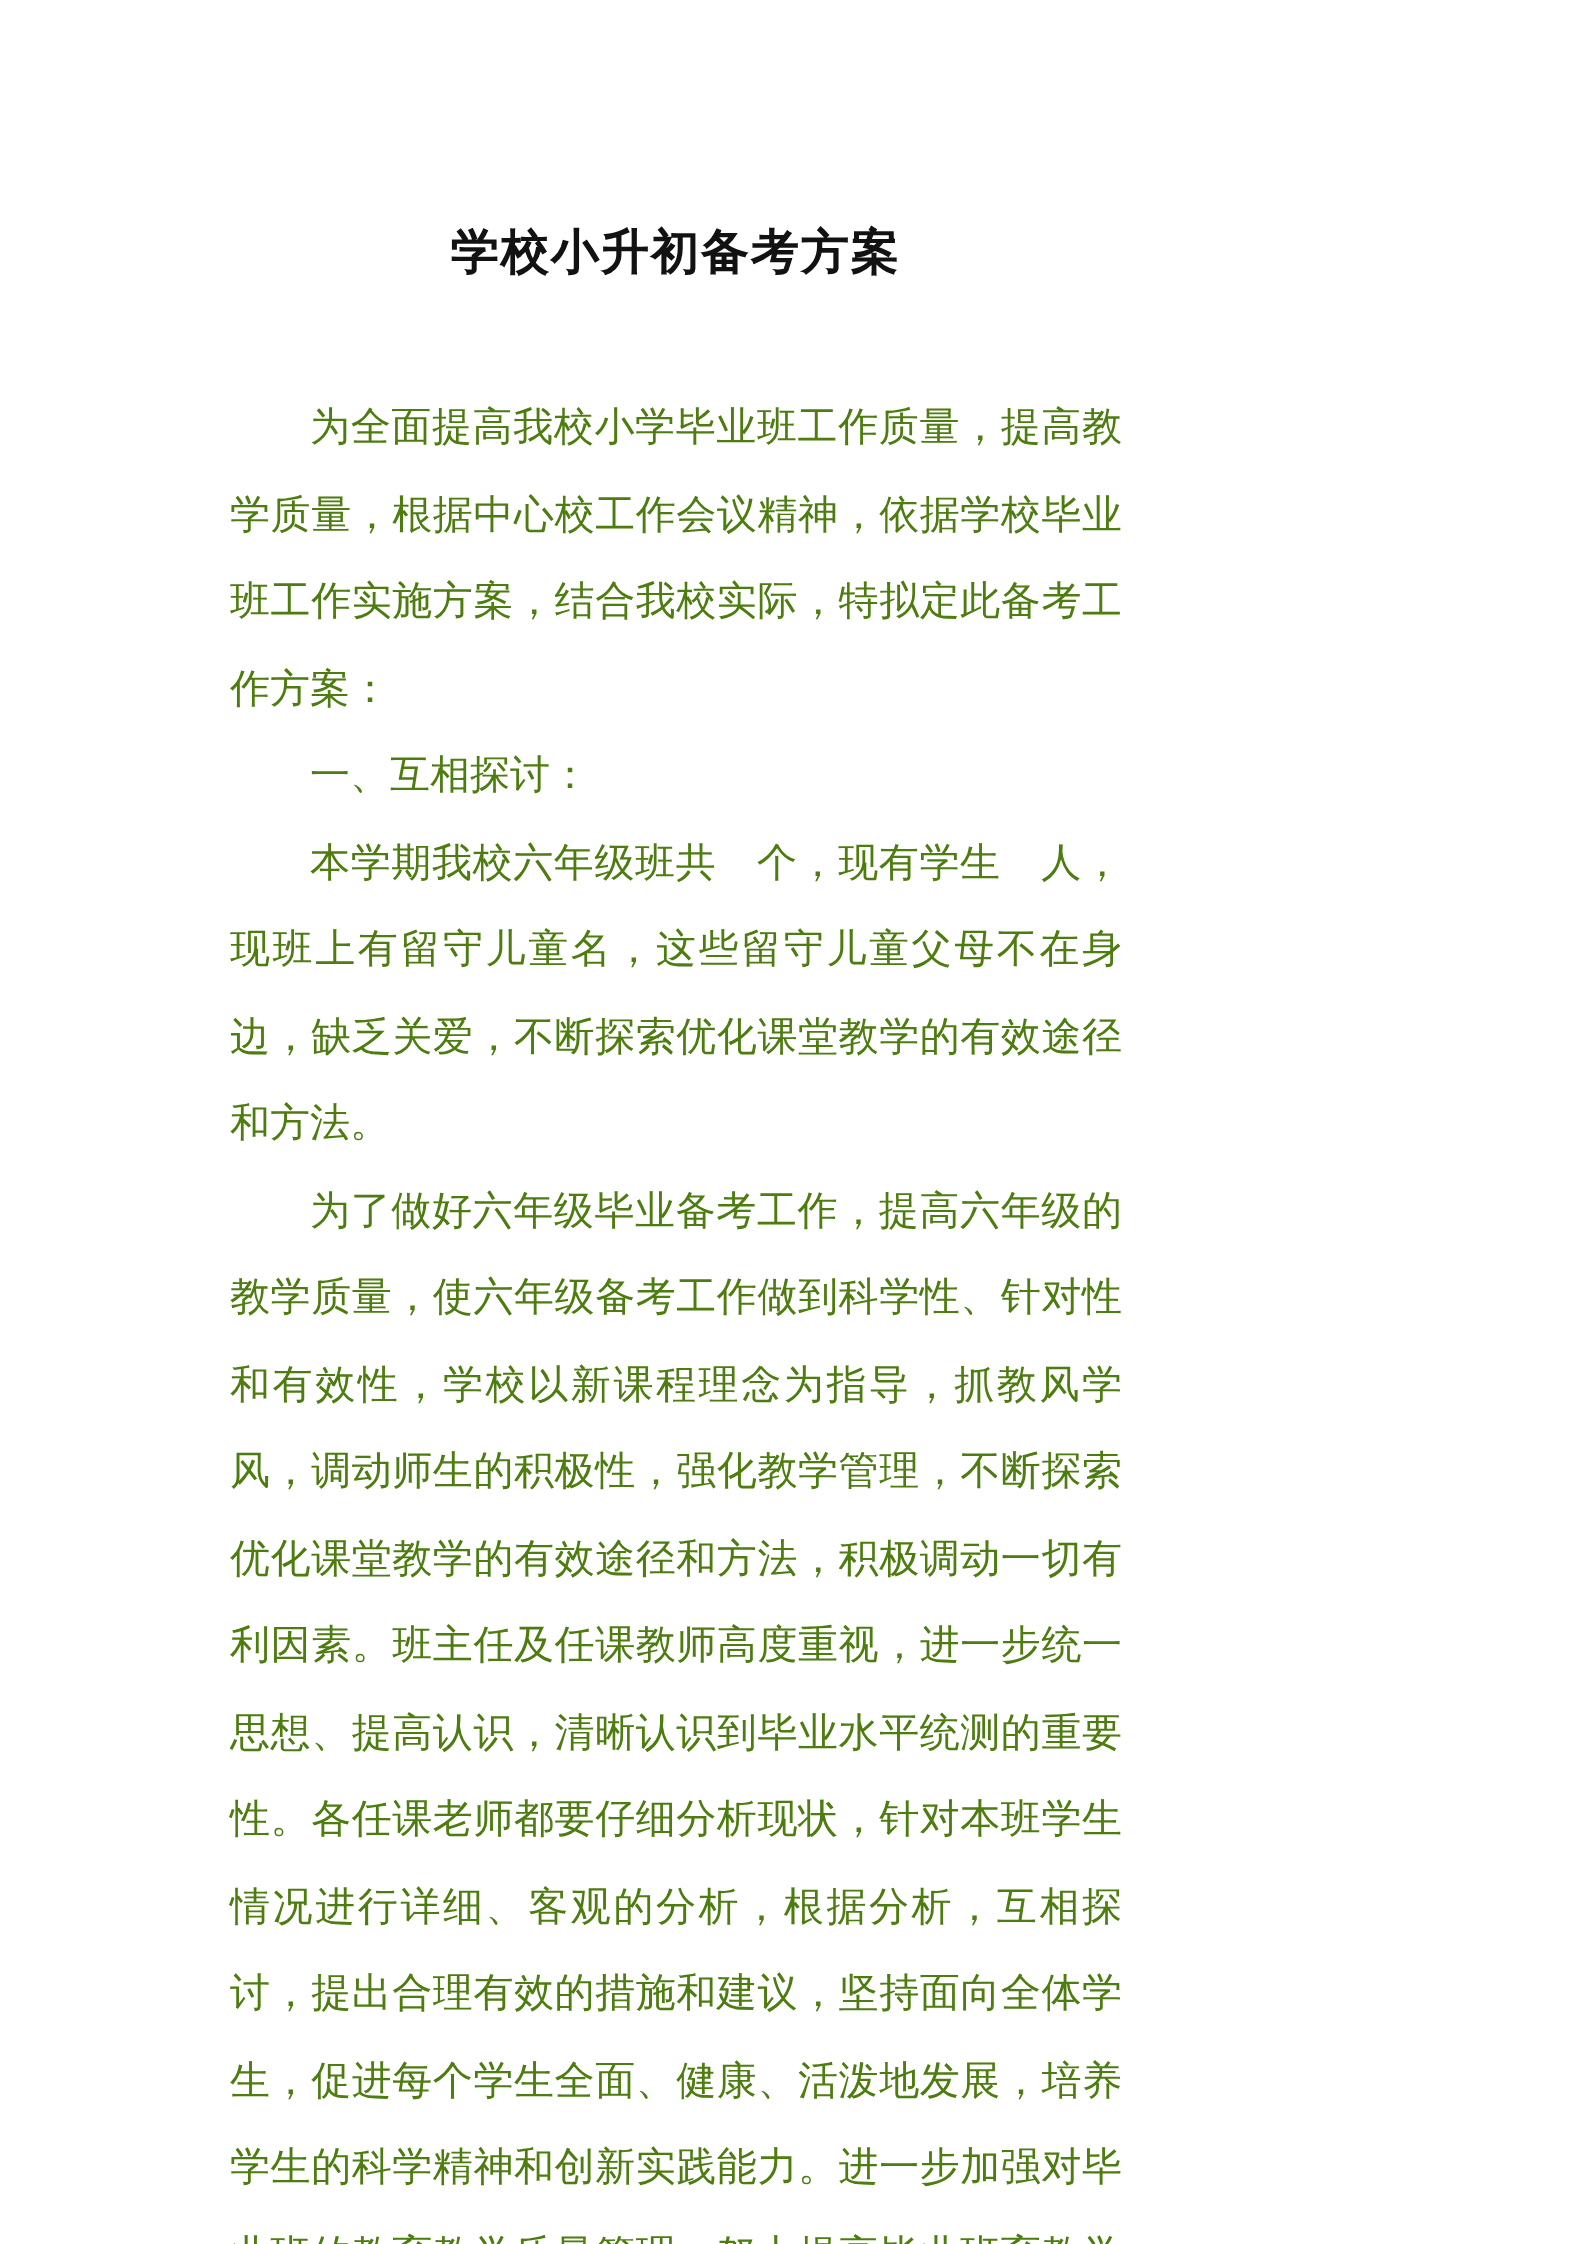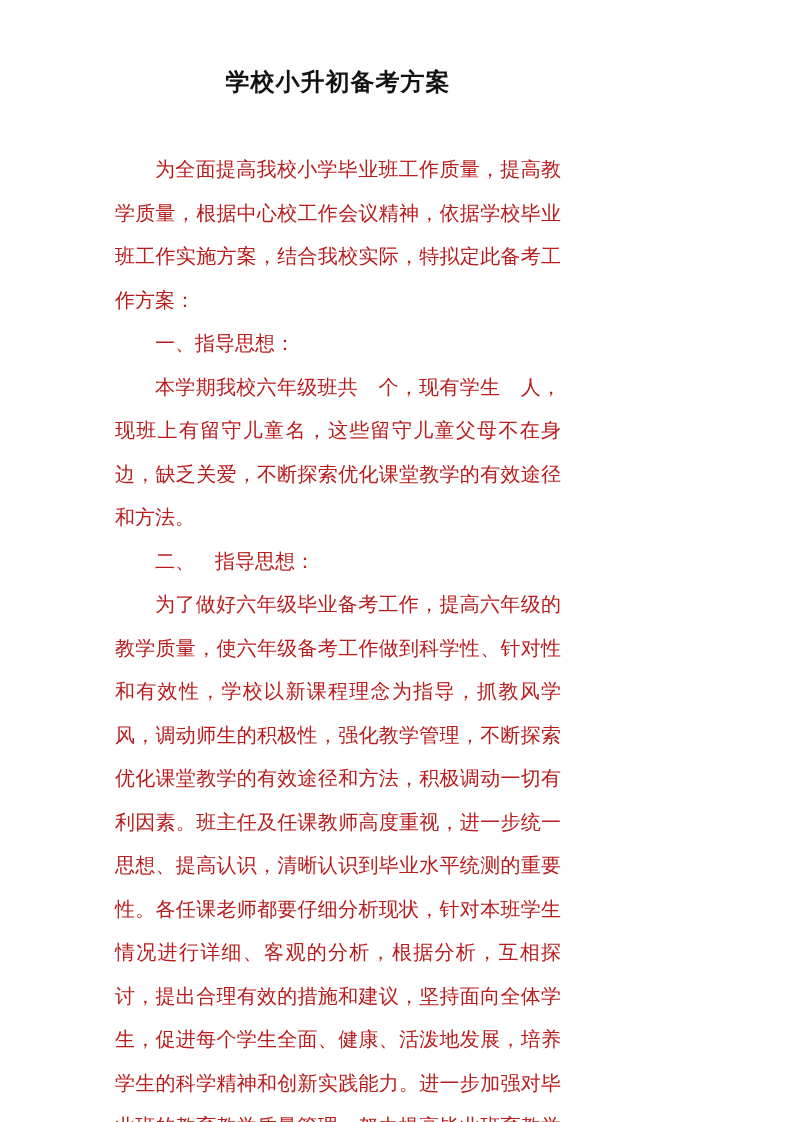--- a/index.html
+++ b/index.html
@@ -11,51 +11,50 @@
       width: 793px;
       height: 1122px;
       overflow: hidden;
       font-family: "Liberation Sans", "DejaVu Sans", sans-serif;
     }
     .page {
       box-sizing: border-box;
       width: 679px;
       height: 1122px;
       background: #ffffff;
-      padding: 60px 118px 40px 115px;
+      padding: 105px 118px 40px 115px;
     }
     .doc-title {
       margin: 0 0 44px 0;
       font-size: 24px;
       font-weight: bold;
       line-height: 44px;
       text-align: center;
       color: #121212;
       letter-spacing: 1px;
     }
     .para {
       margin: 0;
       font-size: 20px;
       line-height: 43.5px;
-      color: #b91c1c;
+      color: #4d7c0f;
       text-align: justify;
       text-indent: 2em;
       word-break: break-all;
     }
   </style>
 </head>
 <body>
 
 <div class="page">
   <h1 class="doc-title">学校小升初备考方案</h1>
 
   <p class="para">为全面提高我校小学毕业班工作质量，提高教学质量，根据中心校工作会议精神，依据学校毕业班工作实施方案，结合我校实际，特拟定此备考工作方案：</p>
 
-  <p class="para">一、指导思想：</p>
+  <p class="para">一、互相探讨：</p>
 
   <p class="para">本学期我校六年级班共　个，现有学生　人，现班上有留守儿童名，这些留守儿童父母不在身边，缺乏关爱，不断探索优化课堂教学的有效途径和方法。</p>
 
-  <p class="para">二、　指导思想：</p>
 
   <p class="para">为了做好六年级毕业备考工作，提高六年级的教学质量，使六年级备考工作做到科学性、针对性和有效性，学校以新课程理念为指导，抓教风学风，调动师生的积极性，强化教学管理，不断探索优化课堂教学的有效途径和方法，积极调动一切有利因素。班主任及任课教师高度重视，进一步统一思想、提高认识，清晰认识到毕业水平统测的重要性。各任课老师都要仔细分析现状，针对本班学生情况进行详细、客观的分析，根据分析，互相探讨，提出合理有效的措施和建议，坚持面向全体学生，促进每个学生全面、健康、活泼地发展，培养学生的科学精神和创新实践能力。进一步加强对毕业班的教育教学质量管理，努力提高毕业班育教学质量，切实培养合格的毕业生。</p>
 
 
 </div>
 
 </body></html>

